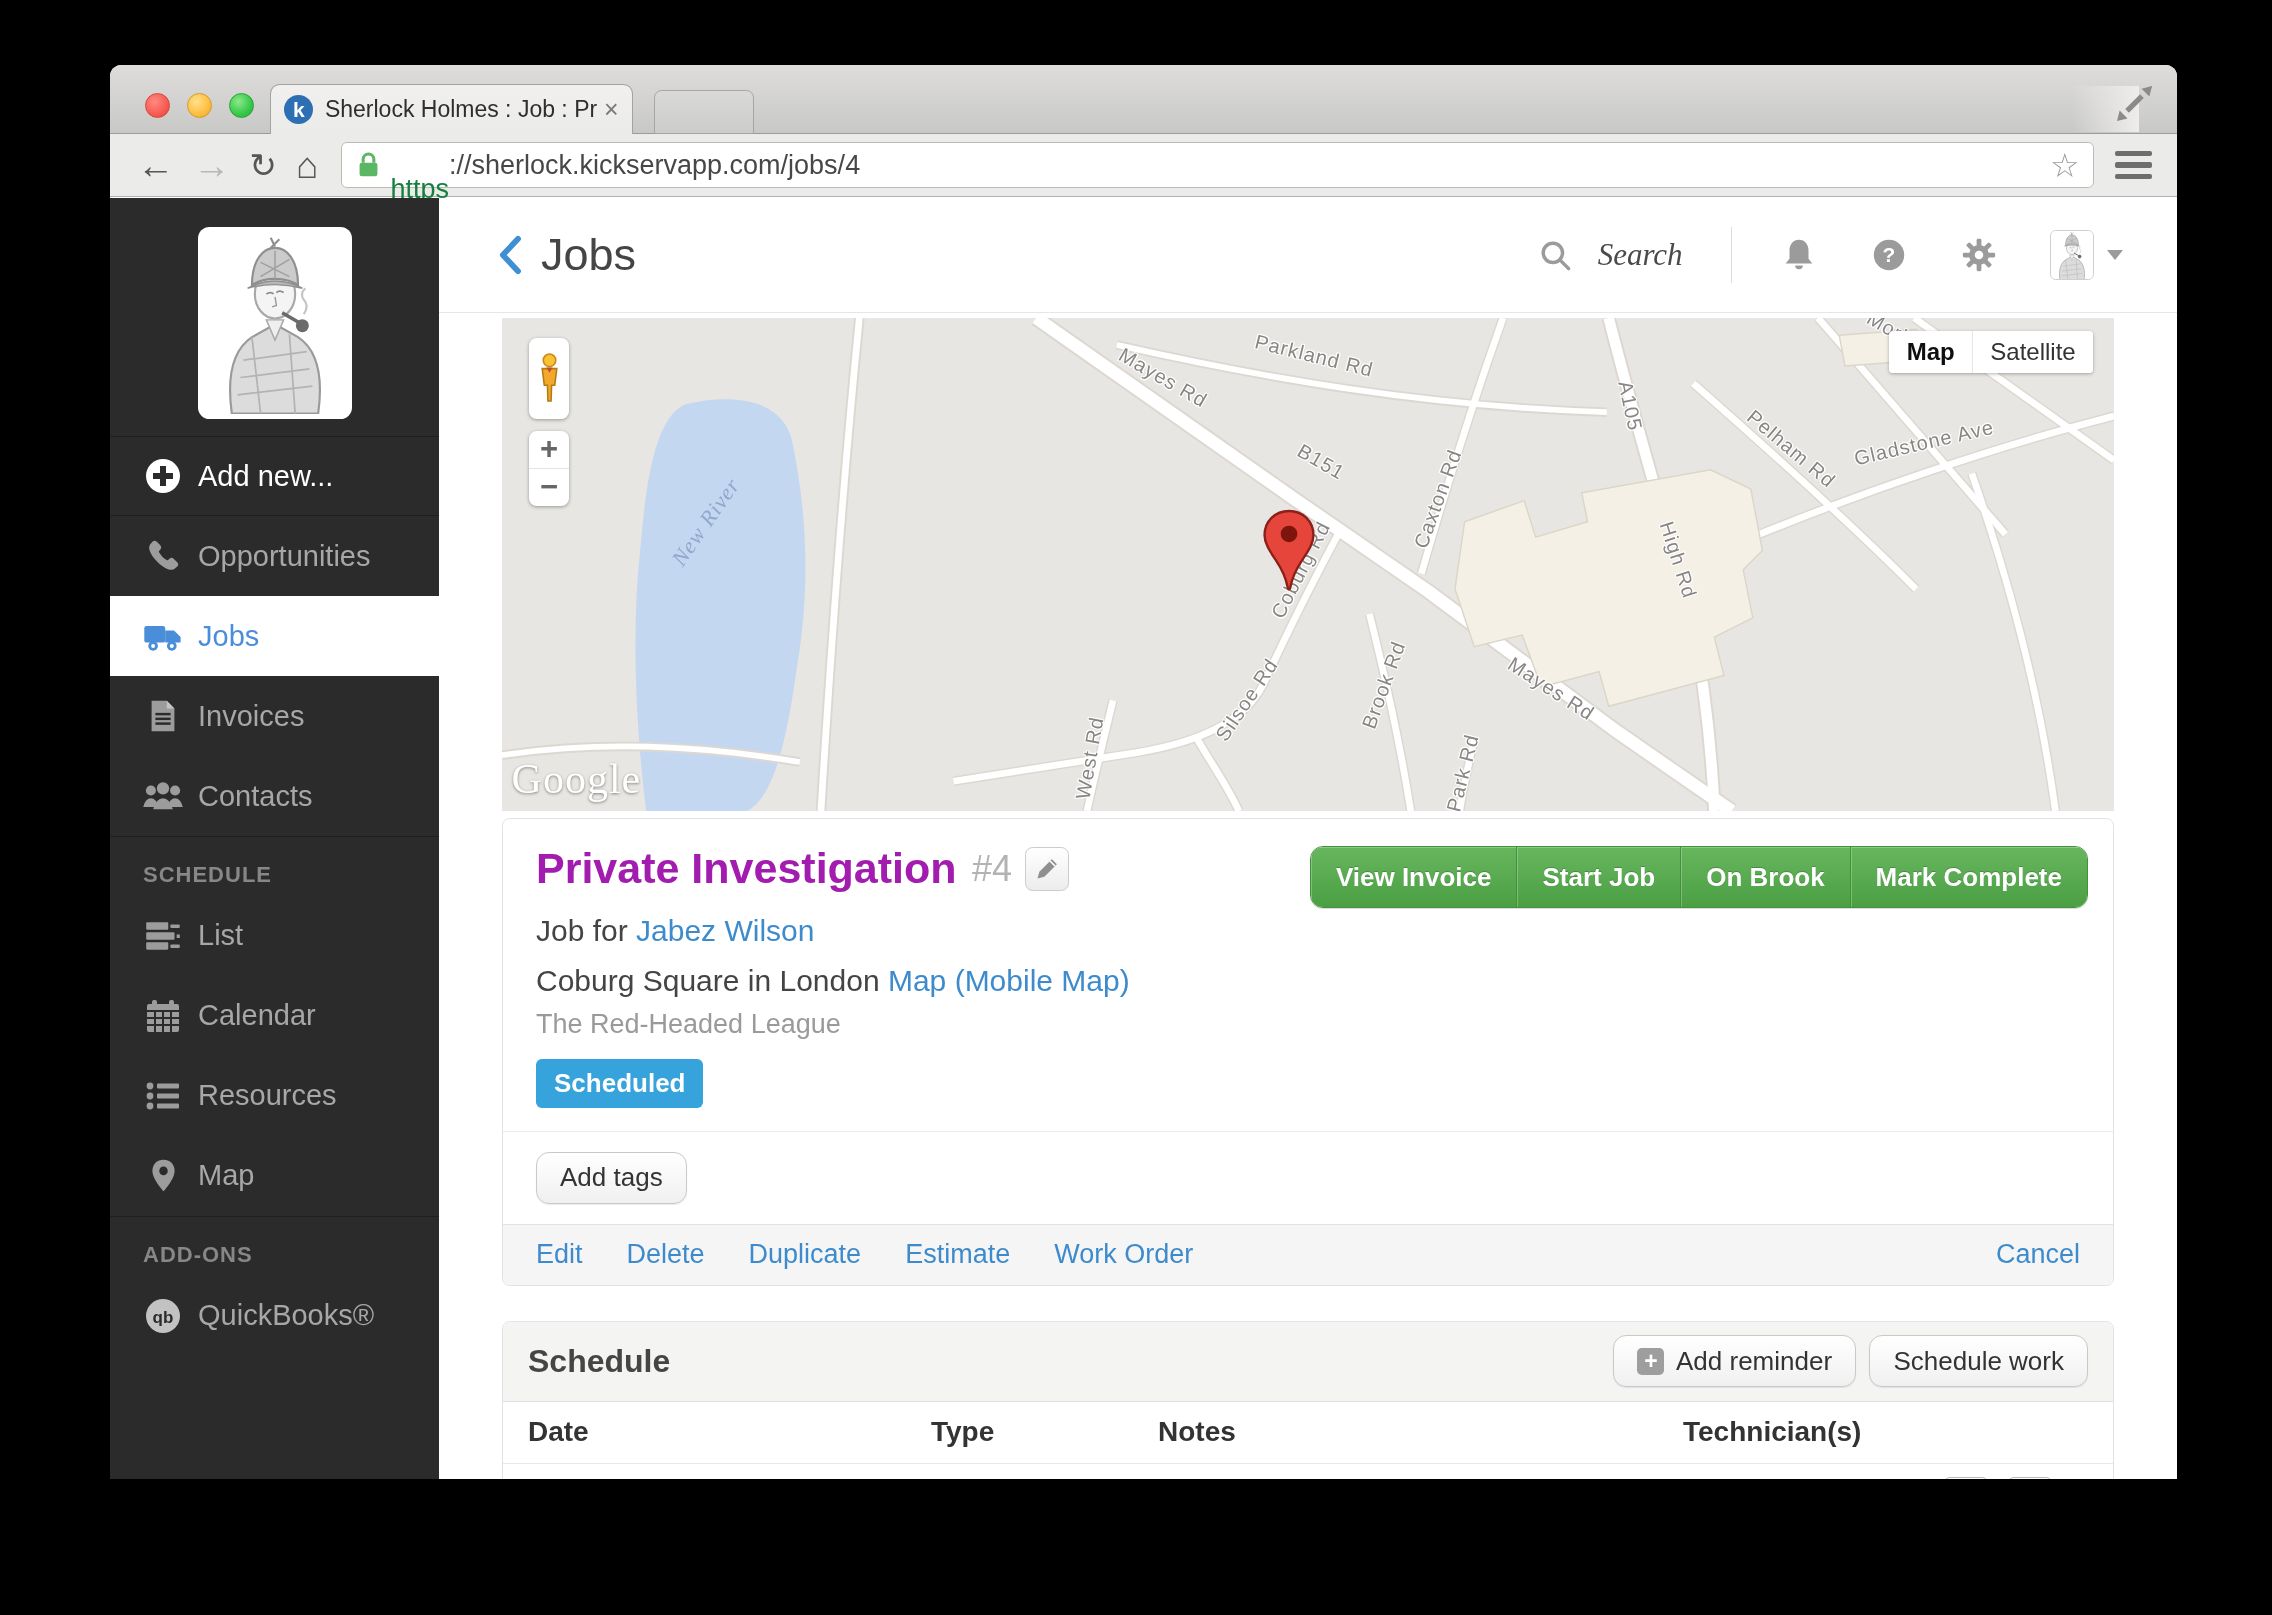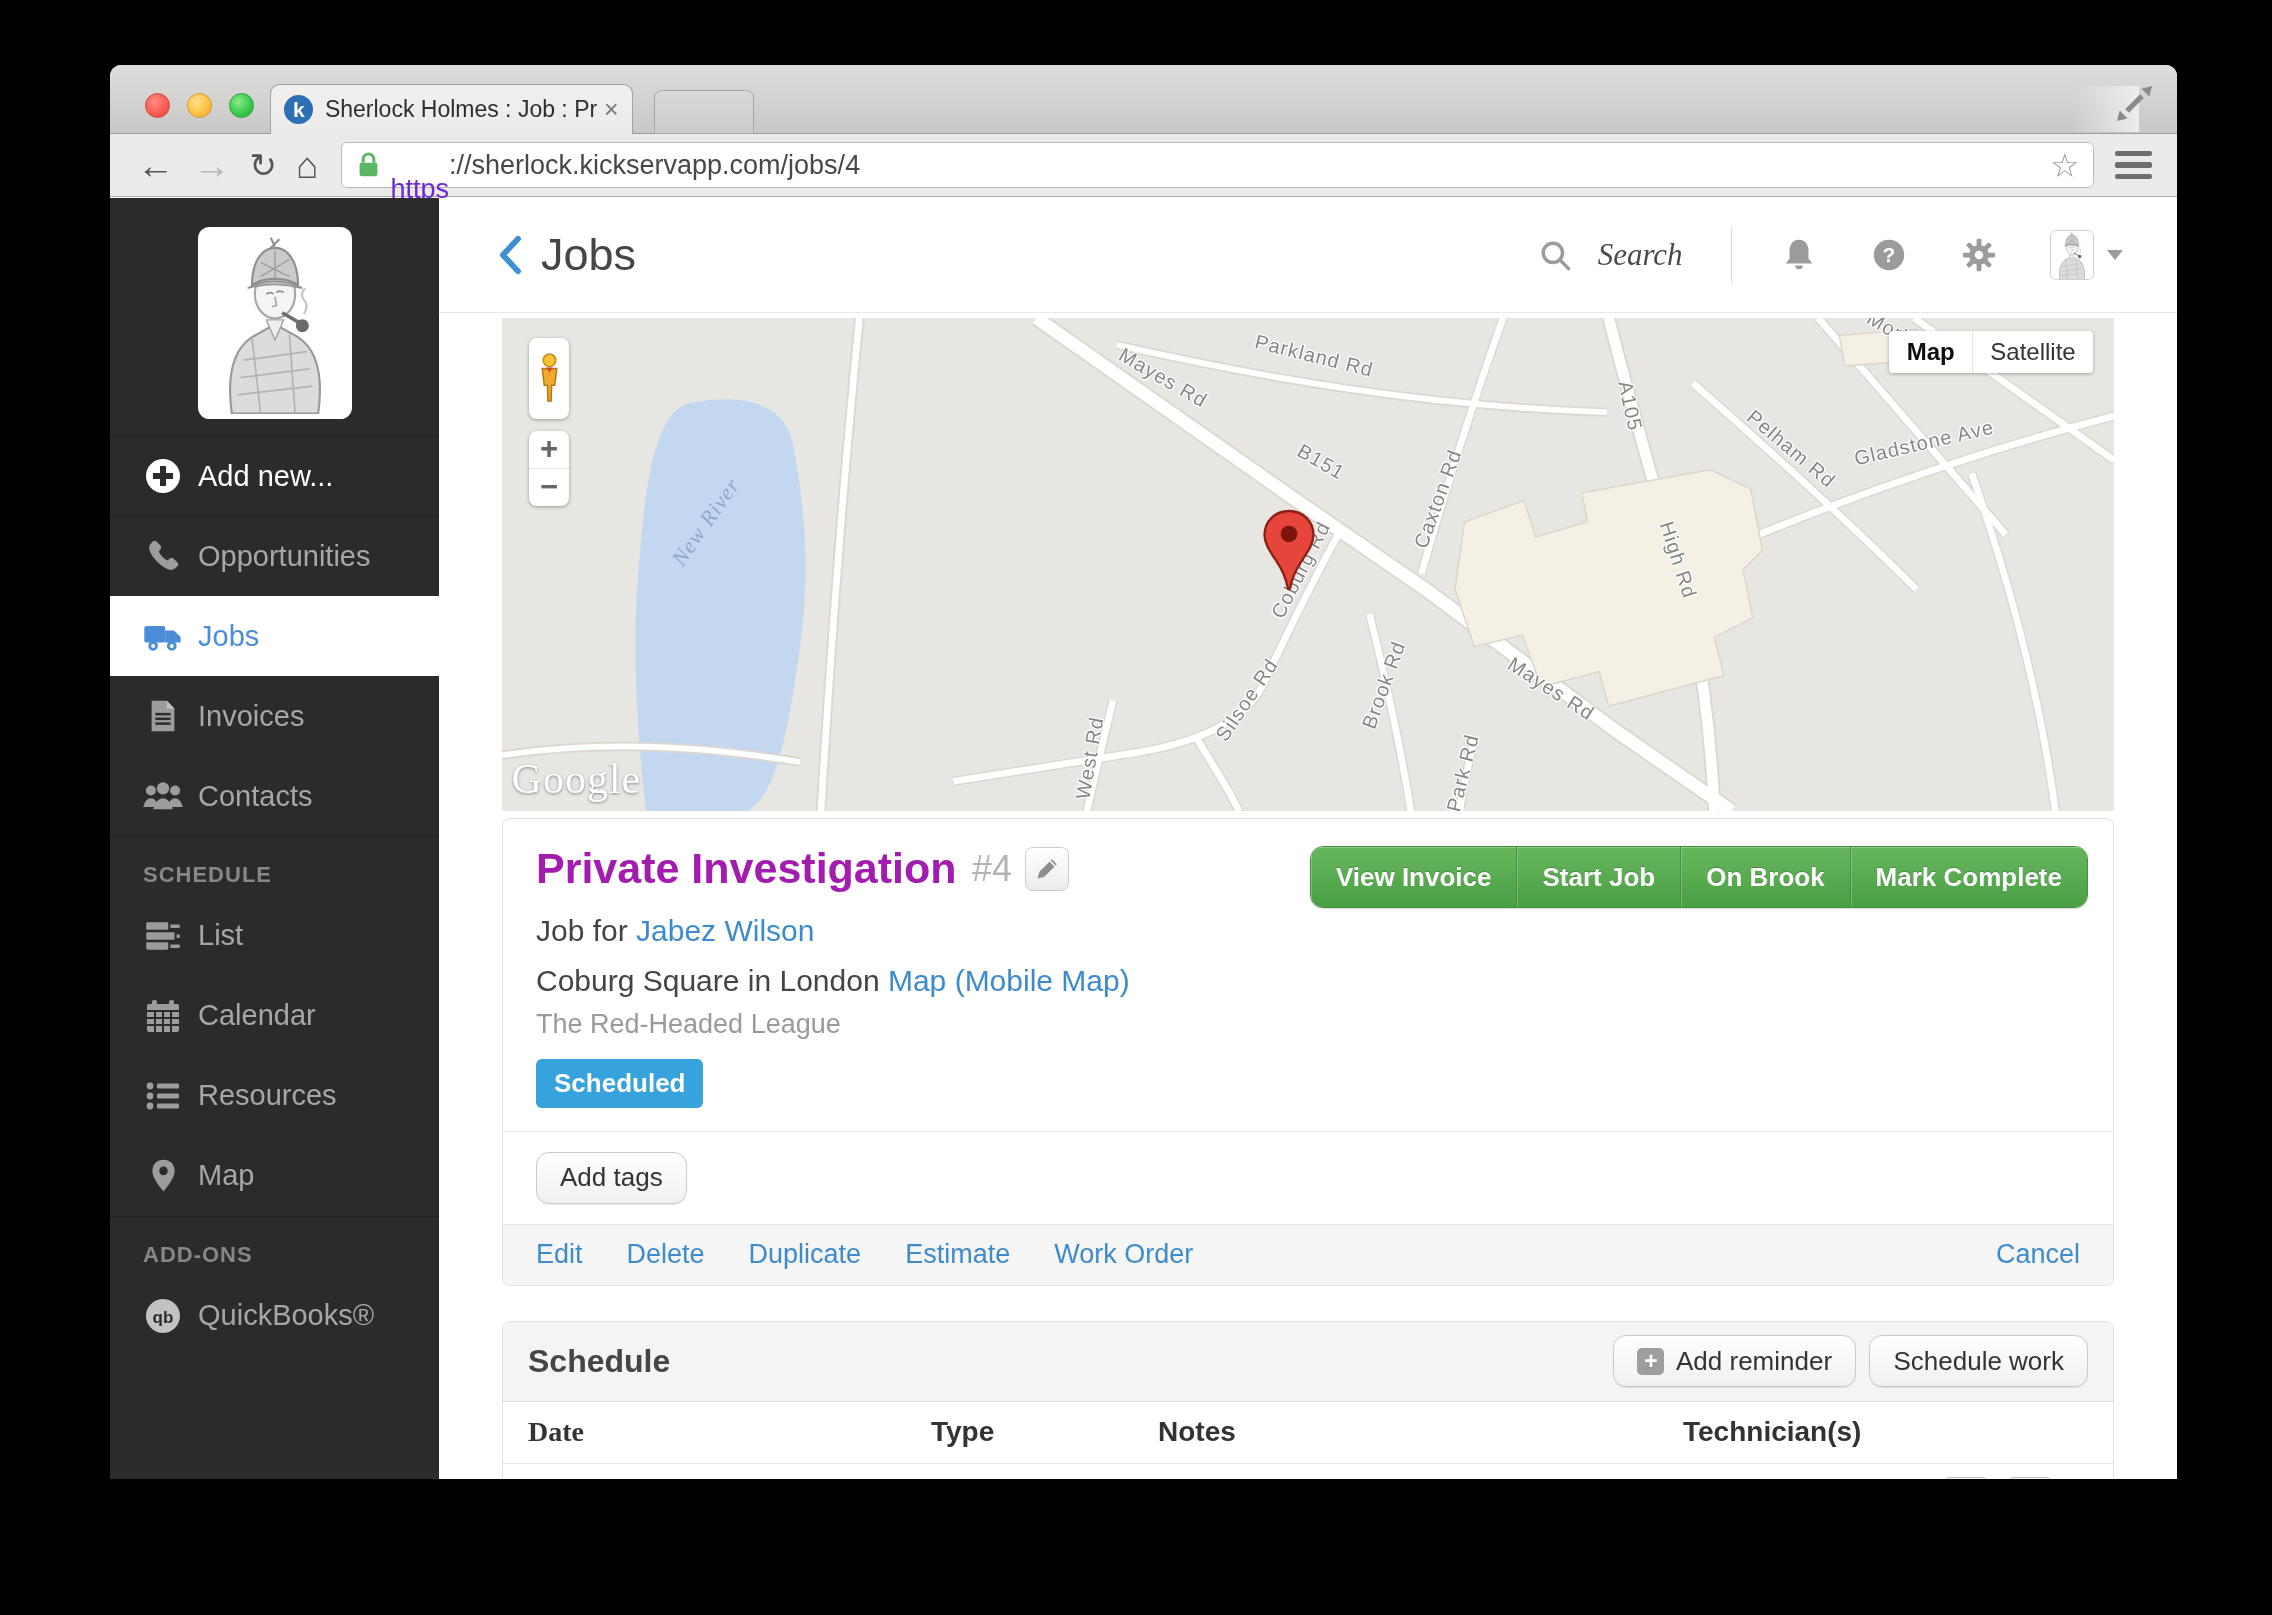--- a/index.html
+++ b/index.html
@@ -33,21 +33,21 @@
   .newtab { position:absolute; left:544px; top:25px; width:100px; height:44px;
     background: linear-gradient(#d9d9d8,#cccccb); border:1px solid #a8a6a4; border-radius:7.7px 7.7px 0 0; }
   .expand-ic { position:absolute; right:25px; top:21px; }
   .navbar { position:absolute; top:69px; left:0; right:0; height:63px; background:#ebebea;
     border-bottom:1px solid #b3b1ae; display:flex; align-items:center; padding:0 17.3px; }
   .nav-glyph { font-size:37px; line-height:1; margin:0 9.6px; color:#565656; }
   .nav-glyph.disabled { color:#b9b8b6; }
   .nav-glyph.small { font-size:33px; }
   .urlfield { flex:1; height:46px; background:#fff; border:1px solid #bcbab7; border-radius:5.8px;
     margin:0 13.4px; display:flex; align-items:center; padding:0 13.4px; font-size:27px; }
-  .url-protocol { color:#6d28d9; margin-left:9.6px;margin-top:48px; }
+  .url-protocol { color:#15803d; margin-left:9.6px;margin-top:48px; }
   .url-rest { color:#474747; }
   .bookmark-star { margin-left:auto; color:#9a9a9a; font-size:33px; }
   .menu-btn { width:37px; display:flex; flex-direction:column; gap:5.8px; margin:0 7.7px; }
   .menu-btn i { display:block; height:5.8px; background:#6e6e6e; border-radius:1.9px; }
   
   .app { position:absolute; top:133px; left:0; right:0; bottom:0; display:flex; overflow:hidden; }
   .sidebar { width:329px; flex:0 0 329px; background:#2b2b2b; position:relative; }
   .avatar-card { width:154px; height:192px; margin:29px auto 17.3px; background:#fff; border-radius:11.5px;
     display:flex; align-items:center; justify-content:center; overflow:hidden; }
   .side-item { height:80px; display:flex; align-items:center; padding-left:31px; gap:13px;
@@ -125,21 +125,21 @@
   
   .schedule-panel { margin:35px 63px 0; border:1px solid #e2e2e2; border-radius:7.7px; }
   .schedule-header { background:#f4f4f3; border-bottom:1px solid #e0e0e0; border-radius:7.7px 7.7px 0 0;
     display:flex; align-items:center; padding:13.4px 25px; }
   .schedule-title { font-size:32px; font-weight:600; color:#454545; }
   .sched-btns { margin-left:auto; display:flex; gap:13.4px; }
   .plus-sq { width:27px; height:27px; background:#9e9e9e; border-radius:4.8px; color:#fff;
     font-size:23px; font-weight:bold; display:flex; align-items:center; justify-content:center; line-height:1; }
   .table-head { display:flex; padding:0 25px; height:61px; align-items:center;
     font-size:28px; font-weight:bold; color:#333; }
-  .col-date { width:403px;font-family:Liberation Serif, serif; } .col-type { width:227px; } .col-notes { width:525px; } .col-tech { flex:1; }
+  .col-date { width:403px; } .col-type { width:227px; } .col-notes { width:525px; } .col-tech { flex:1; }
   .partial-row { border-top:1px solid #e8e8e8; height:38px; position:relative; }
   .row-stub { position:absolute; top:13.4px; width:44px; height:29px; background:linear-gradient(#fdfdfd,#e3e3e3);
     border:1px solid #b9b9b9; border-radius:5.8px; }
   .row-stub.s1 { right:125px; } .row-stub.s2 { right:61px; }
 </style>
 </head>
 <body>
 
 <svg width="0" height="0" style="position:absolute">
   <defs>

